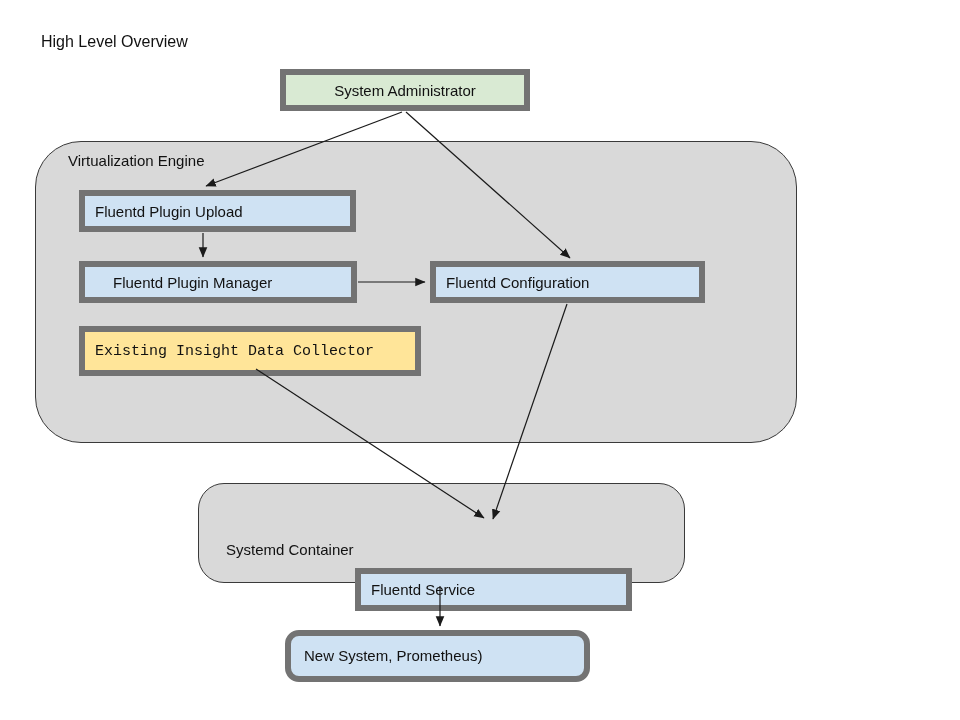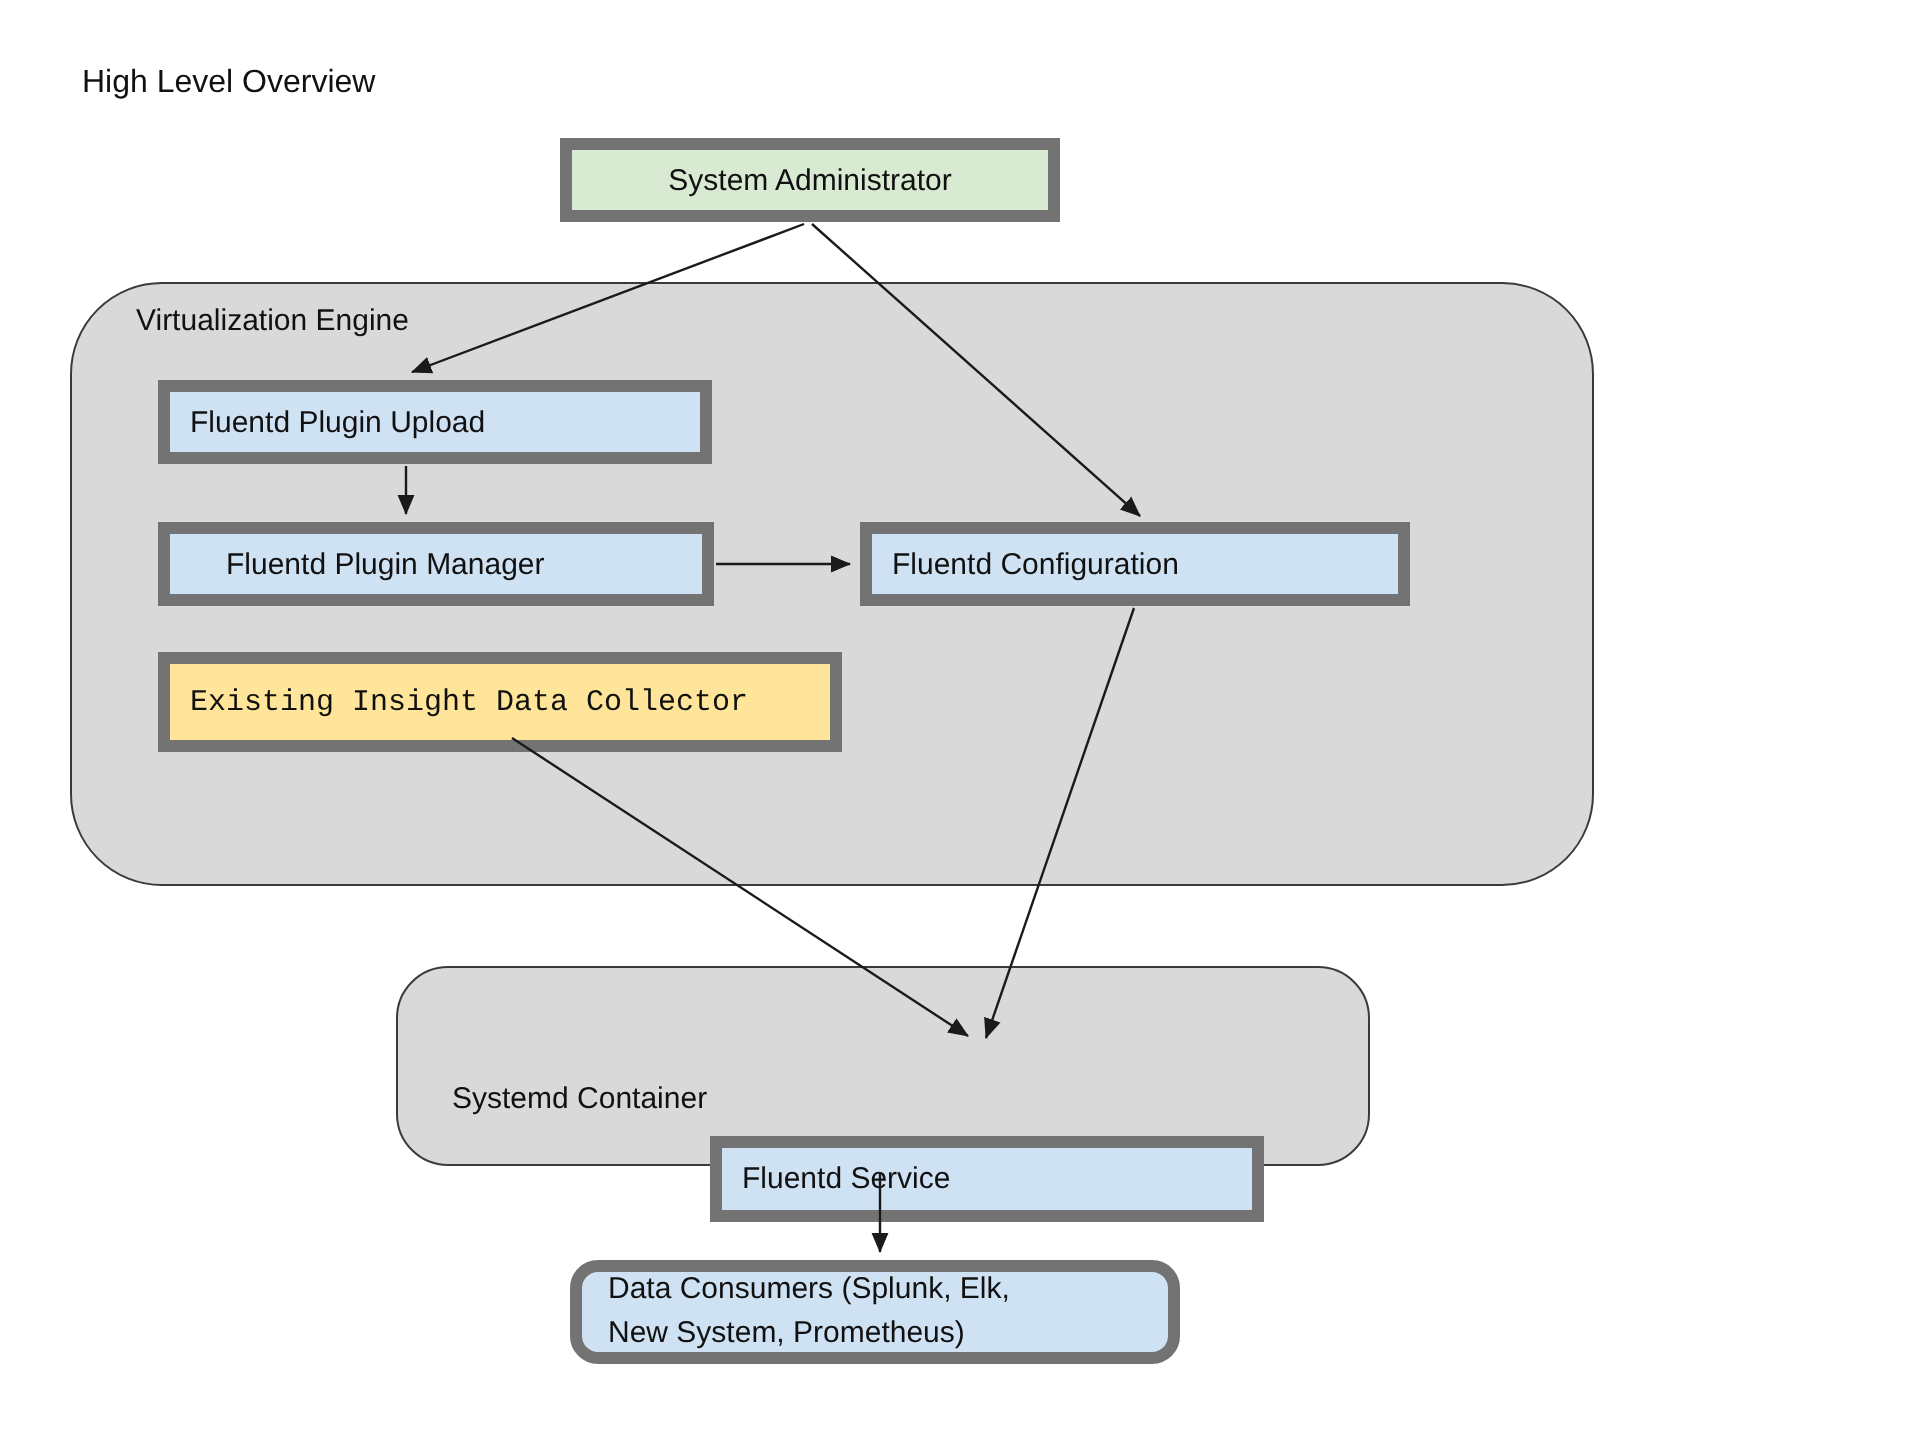--- a/index.html
+++ b/index.html
@@ -85,21 +85,20 @@
   <div class="node align-left" style="left: 79px; top: 326px; width: 342px; height: 50px; background-color: rgb(255, 229, 153); font-family: Liberation Mono, monospace;">
     <span>Existing Insight Data Collector</span>
   </div>
 
   <div class="node align-left" style="left: 355px; top: 524px; width: 277px; height: 43px; background-color: rgb(207, 226, 243); margin-top: 44px;">
     <span>Fluentd Service</span>
   </div>
 
   <div class="node align-left rounded" style="left: 285px; top: 630px; width: 305px; height: 52px; padding-left: 13px; background-color: rgb(207, 226, 243);">
     <div class="multiline">
-      <div>Data Consumers (Splunk, Elk,</div>
       <div>New System, Prometheus)</div>
     </div>
   </div>
 
   <svg class="arrows" viewBox="0 0 960 720" xmlns="http://www.w3.org/2000/svg">
     <defs>
       <marker id="ah" viewBox="0 0 10 10" refX="9" refY="5" markerWidth="9" markerHeight="9" orient="auto-start-reverse">
         <path d="M0,1 L9.5,5 L0,9 z" fill="#1a1a1a"></path>
       </marker>
     </defs>

